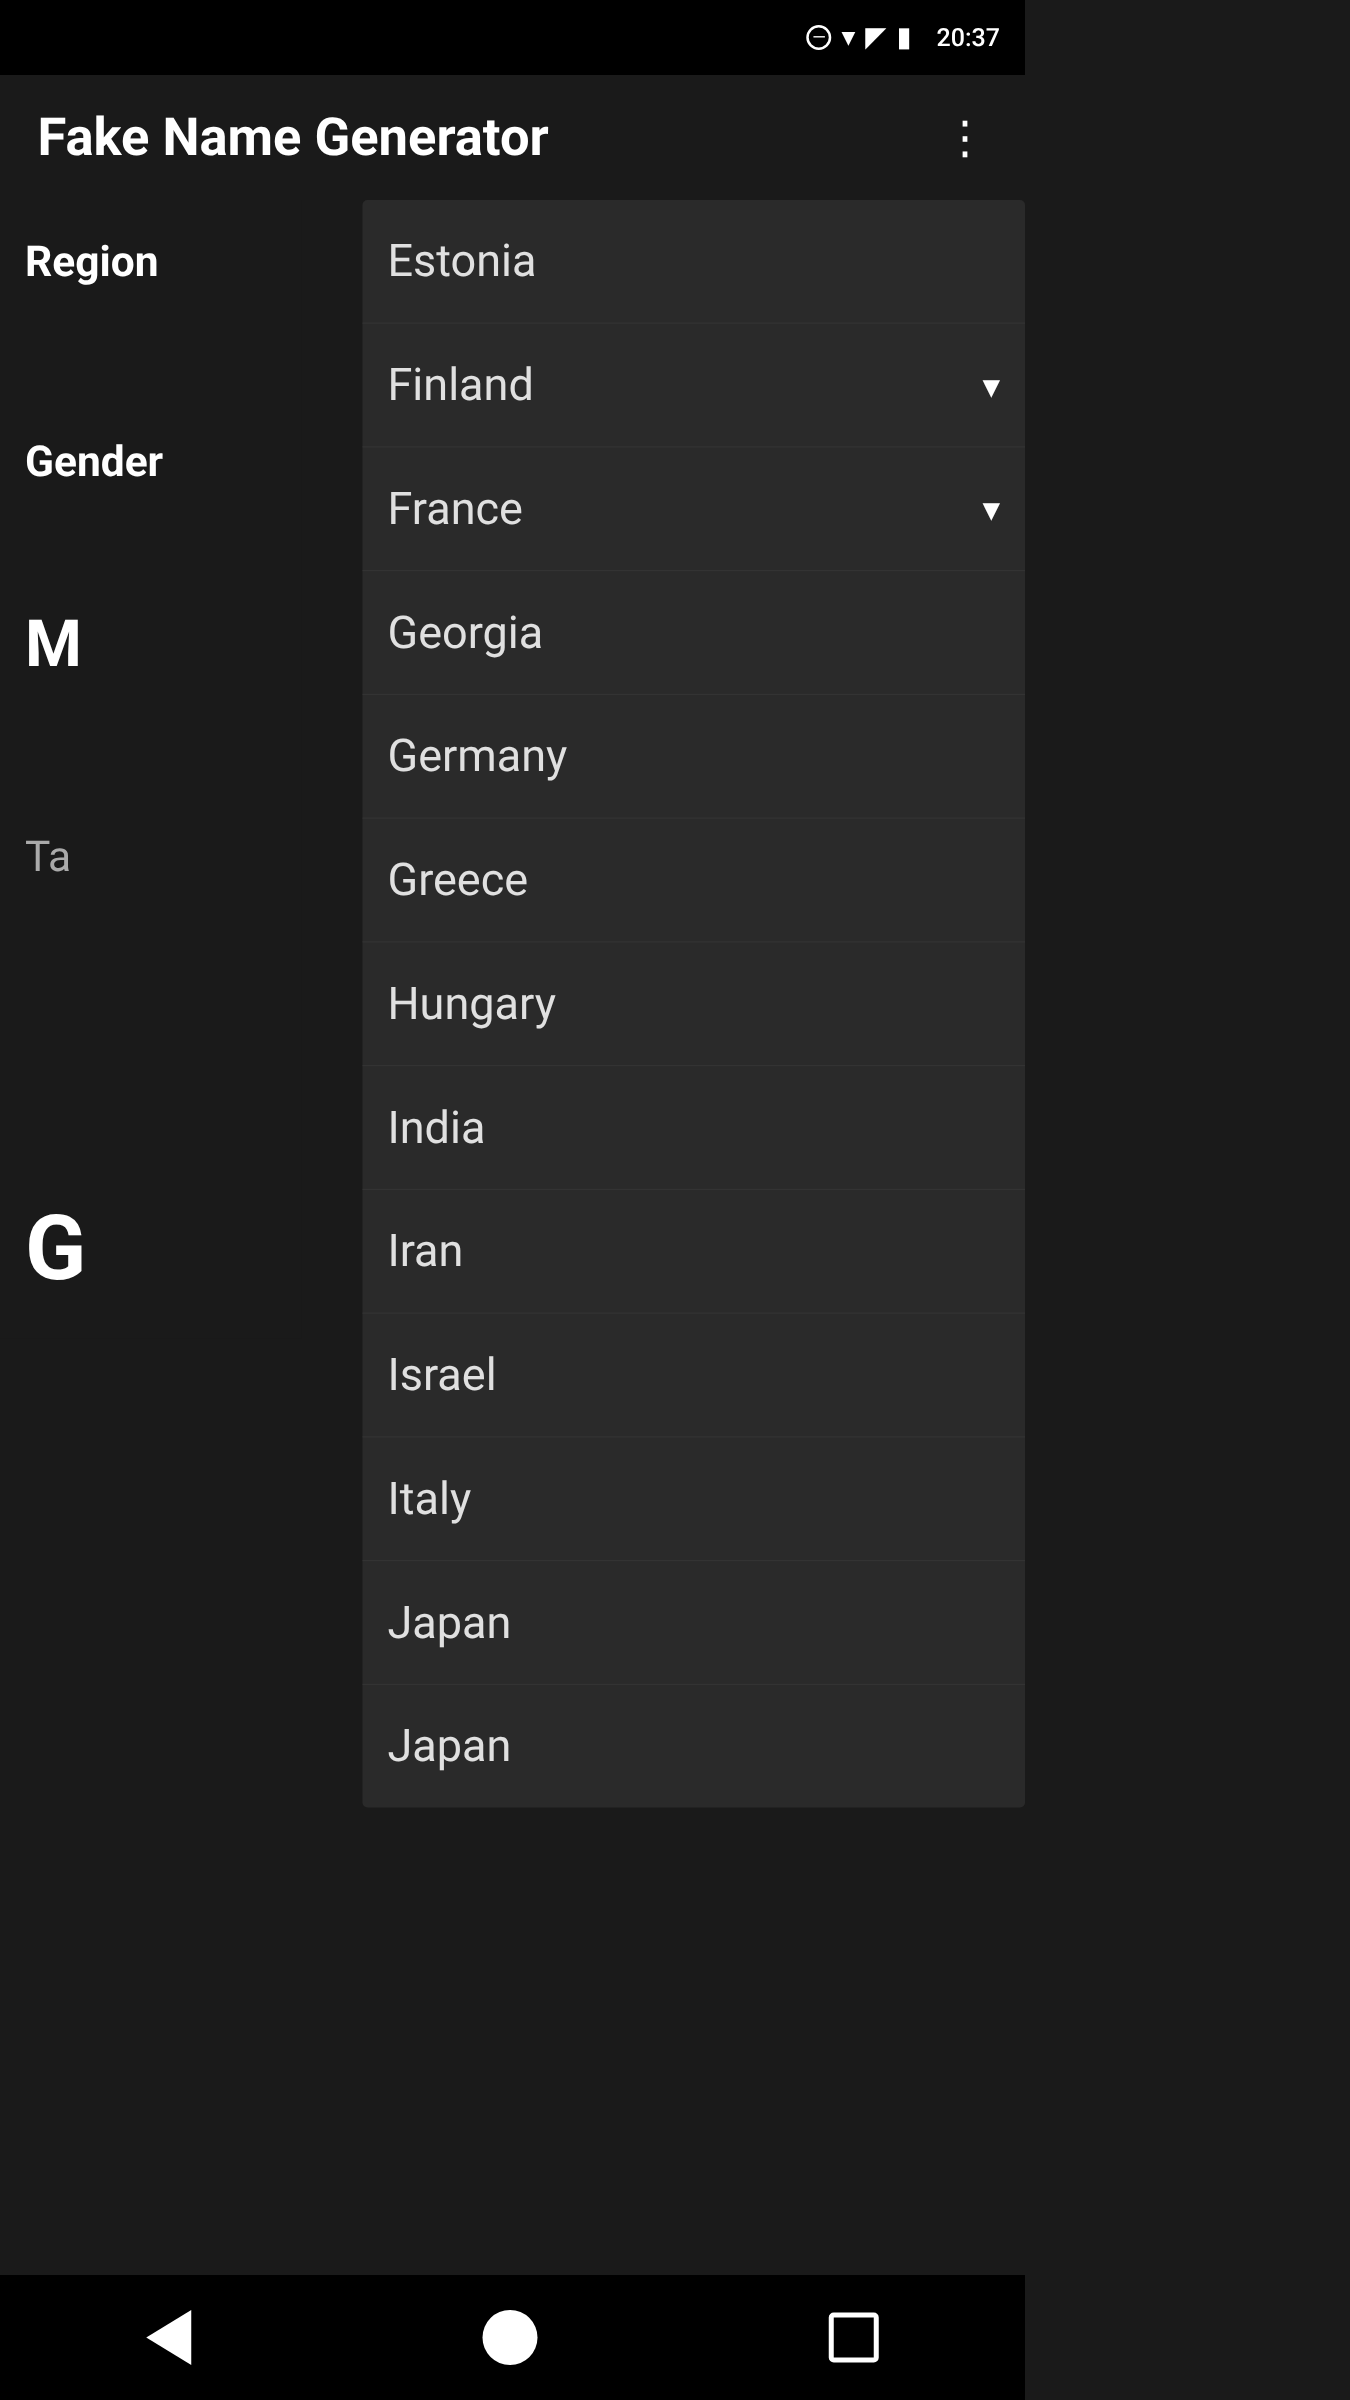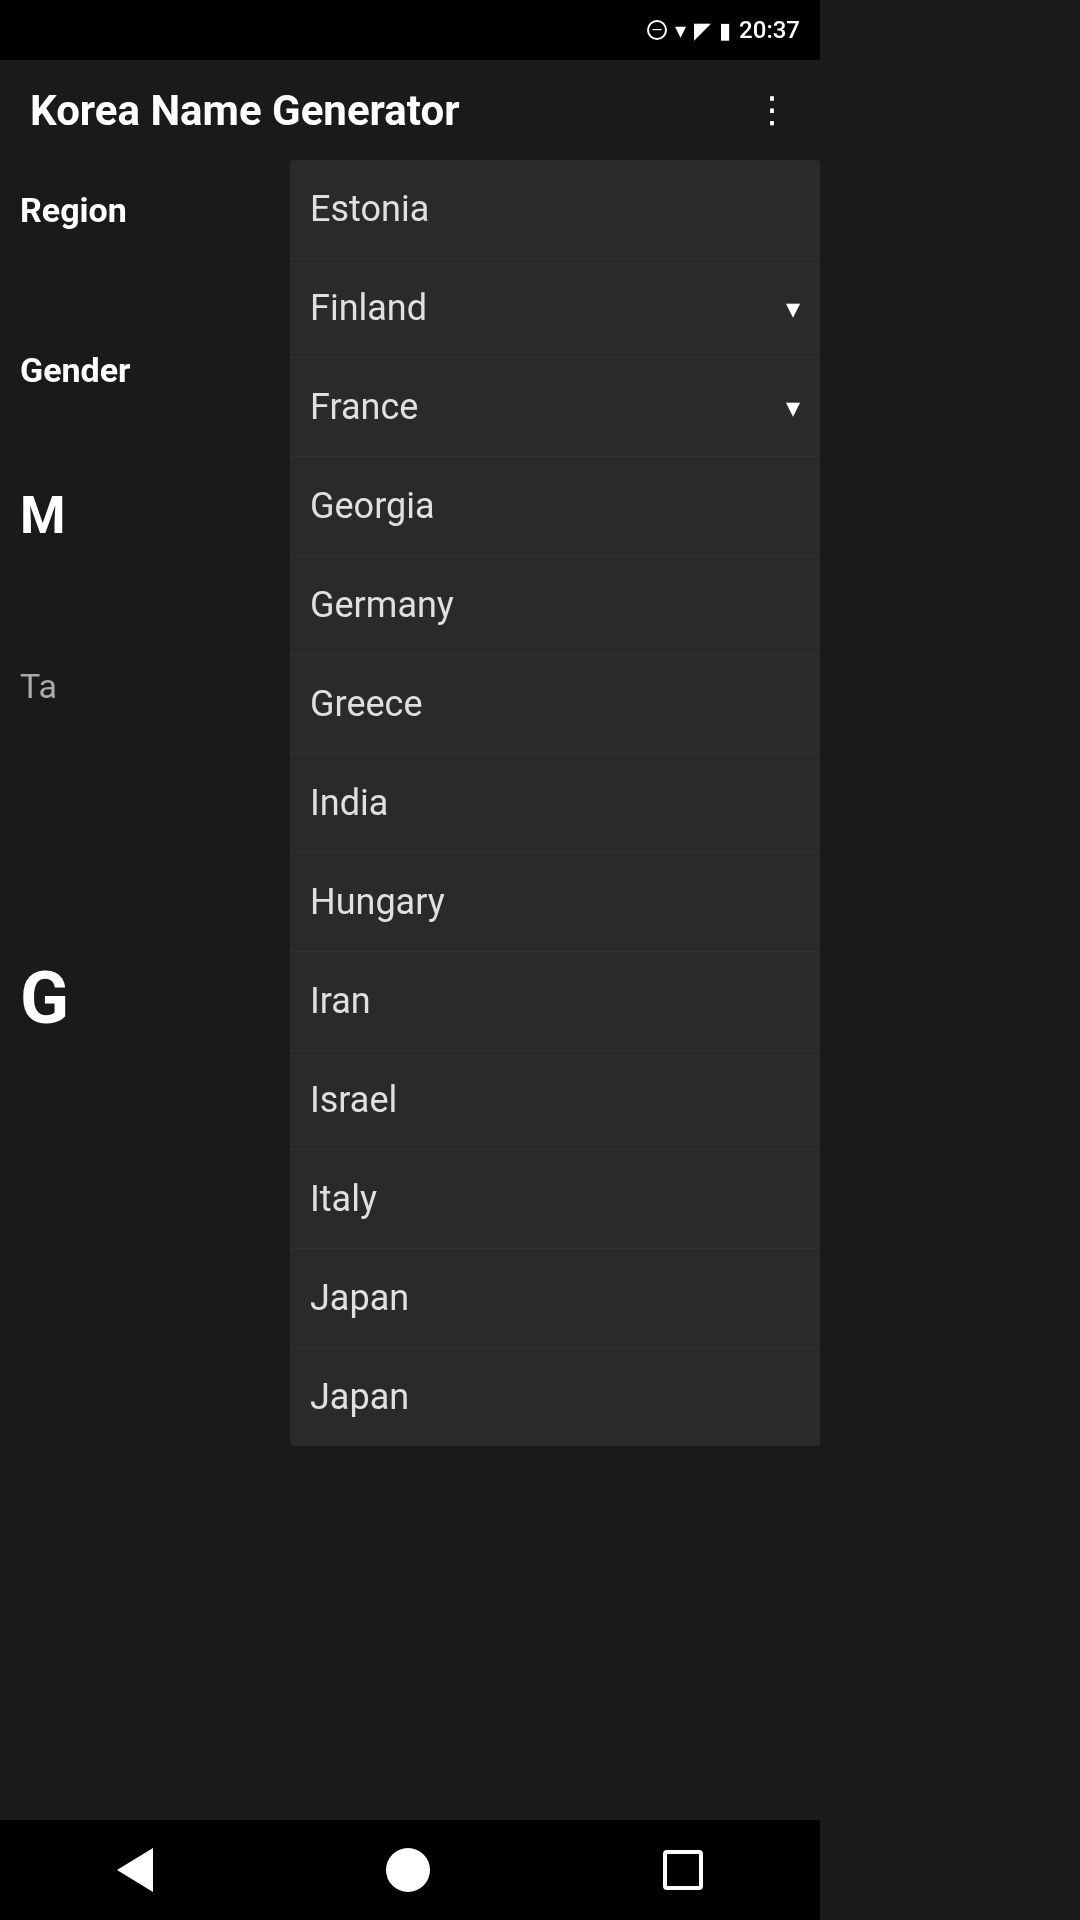--- a/index.html
+++ b/index.html
@@ -30,23 +30,24 @@
       gap: 10px;
     }
 
     .status-icons {
       display: flex;
       align-items: center;
       gap: 8px;
     }
 
     .status-time {
-      font-size: 24px;
+      font-size: 20px;
       font-weight: 500;
       color: #ffffff;
+      margin-left: 12px;
     }
 
     .status-icon {
       color: #ffffff;
       font-size: 22px;
     }
 
     
     .app-bar {
       background-color: #1a1a1a;
@@ -218,21 +219,21 @@
   <div class="status-icons">
     <div class="dnd-icon"></div>
     <span class="status-icon">▾</span>
     <span class="status-icon">◤</span>
     <span class="status-icon">▮</span>
     <span class="status-time">20:37</span>
   </div>
 </div>
 
 <div class="app-bar">
-  <span class="app-title">Korea Name Generator</span>
+  <span class="app-title">Fake Name Generator</span>
   <span class="menu-icon">⋮</span>
 </div>
 
 <div class="main-content">
 
   <div class="sidebar">
     <span class="sidebar-label">Region</span>
     <span class="sidebar-label-gender">Gender</span>
     <span class="sidebar-value-m">M</span>
     <span class="sidebar-partial-text">Ta</span>
@@ -261,25 +262,25 @@
 
     <div class="dropdown-item">
       <span>Germany</span>
     </div>
 
     <div class="dropdown-item">
       <span>Greece</span>
     </div>
 
     <div class="dropdown-item">
+      <span>Hungary</span>
+    </div>
+
+    <div class="dropdown-item">
       <span>India</span>
-    </div>
-
-    <div class="dropdown-item">
-      <span>Hungary</span>
     </div>
 
     <div class="dropdown-item">
       <span>Iran</span>
     </div>
 
     <div class="dropdown-item">
       <span>Israel</span>
     </div>
 

